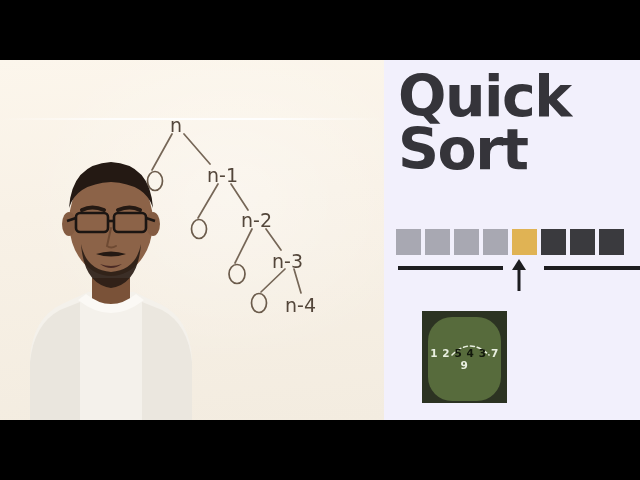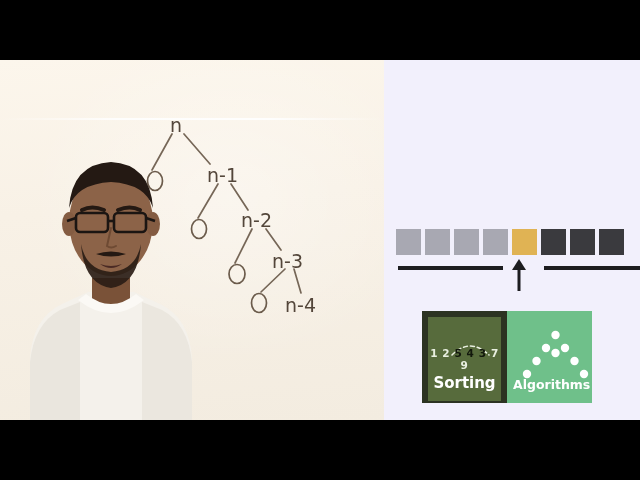--- a/index.html
+++ b/index.html
@@ -57,21 +57,21 @@
   #labels span{position:absolute;top:0;}
   #lab-less{left:32px;}
   #lab-pivot{left:99px;}
   #lab-more{left:178px;}
 
   
   #badges{position:absolute;left:38px;top:251px;width:170px;height:92px;display:flex;}
   .badge{position:relative;width:85px;height:92px;overflow:hidden;}
   .badge-inner{position:absolute;left:6px;top:6px;right:6px;bottom:2px;}
   #badge-sorting{background:#2C3322;}
-  #badge-sorting .badge-inner{background:#576B3C;}
+  #badge-sorting .badge-inner{background:#576B3C;border-radius:24px;}
   #badge-algos{background:#6FC08A;}
   #badge-algos .badge-inner{background:#6FC08A;}
 
   .badge-label{position:absolute;left:0;bottom:9px;width:100%;text-align:center;
                font-family:"DejaVu Sans",sans-serif;font-weight:bold;color:#fff;}
   #lbl-sorting{font-size:15px;}
   #lbl-algos{font-size:12.5px;}
 
   #sort-nums{position:absolute;left:0;top:30px;width:100%;text-align:center;
              font-family:"DejaVu Sans",sans-serif;font-size:10.5px;font-weight:bold;
@@ -148,20 +148,24 @@
         <path d="M93 116 L89 134 Q93 137 98 134" stroke="#6E4A33" stroke-width="2" fill="none" stroke-linecap="round"></path>
 
         <path d="M63 132 Q66 172 93 176 Q120 172 123 132 Q118 158 93 160 Q68 158 63 132 Z" fill="#2A1D16" opacity=".92"></path>
         <path d="M78 142 Q93 137 108 142 Q93 147 78 142 Z" fill="#241913"></path>
         <path d="M82 152 Q93 156 104 152 Q93 160 82 152 Z" fill="#4A2A24"></path>
       </svg>
     </div>
 
     <div id="panel" style="background: rgb(242, 240, 252);">
 
+      <div id="title" style="color: rgb(53, 52, 58);">
+        <span>Quick</span>
+        <span class="l2">Sort</span>
+      </div>
 
       <div id="squares">
         <div class="sq" style="background: rgb(168, 168, 178);"></div>
         <div class="sq" style="background: rgb(168, 168, 178);"></div>
         <div class="sq" style="background: rgb(168, 168, 178);"></div>
         <div class="sq" style="background: rgb(168, 168, 178);"></div>
         <div class="sq" style="background: rgb(224, 179, 84);"></div>
         <div class="sq" style="background: rgb(58, 58, 62);"></div>
         <div class="sq" style="background: rgb(58, 58, 62);"></div>
         <div class="sq" style="background: rgb(58, 58, 62);"></div>
@@ -180,40 +184,22 @@
       <div id="badges">
 
         <div class="badge" id="badge-sorting" style="background: rgb(44, 51, 34);">
           <div class="badge-inner" style="background: rgb(87, 107, 60);">
             <svg id="swap-arc" viewBox="0 0 45 26">
               <path d="M4 16 Q22 -2 41 16" stroke="#E9EFE0" stroke-width="1.6" fill="none" stroke-dasharray="4 3" stroke-linecap="round"></path>
             </svg>
             <div id="sort-nums">
               <span>1 2 </span><span class="hi">5 4 3</span><span> 7 9</span>
             </div>
-            <div class="badge-label" id="lbl-sorting">Sorting</div>
           </div>
         </div>
 
-        <div class="badge" id="badge-algos" style="background: rgb(111, 192, 138);">
-          <div class="badge-inner" style="background: rgb(111, 192, 138);">
-            <svg id="algo-dots" viewBox="0 0 69 52">
-              <g fill="#FFFFFF">
-                <circle cx="34.5" cy="6" r="4.2"></circle>
-                <circle cx="25" cy="19" r="4.2"></circle>
-                <circle cx="44" cy="19" r="4.2"></circle>
-                <circle cx="15.5" cy="32" r="4.2"></circle>
-                <circle cx="34.5" cy="24" r="4.2"></circle>
-                <circle cx="53.5" cy="32" r="4.2"></circle>
-                <circle cx="6" cy="45" r="4.2"></circle>
-                <circle cx="63" cy="45" r="4.2"></circle>
-              </g>
-            </svg>
-            <div class="badge-label" id="lbl-algos">Algorithms</div>
-          </div>
-        </div>
 
       </div>
     </div>
   </div>
 
   <div class="letterbox" id="bar-bottom" style="background: rgb(0, 0, 0);"></div>
 </div>
 
 </body></html>

